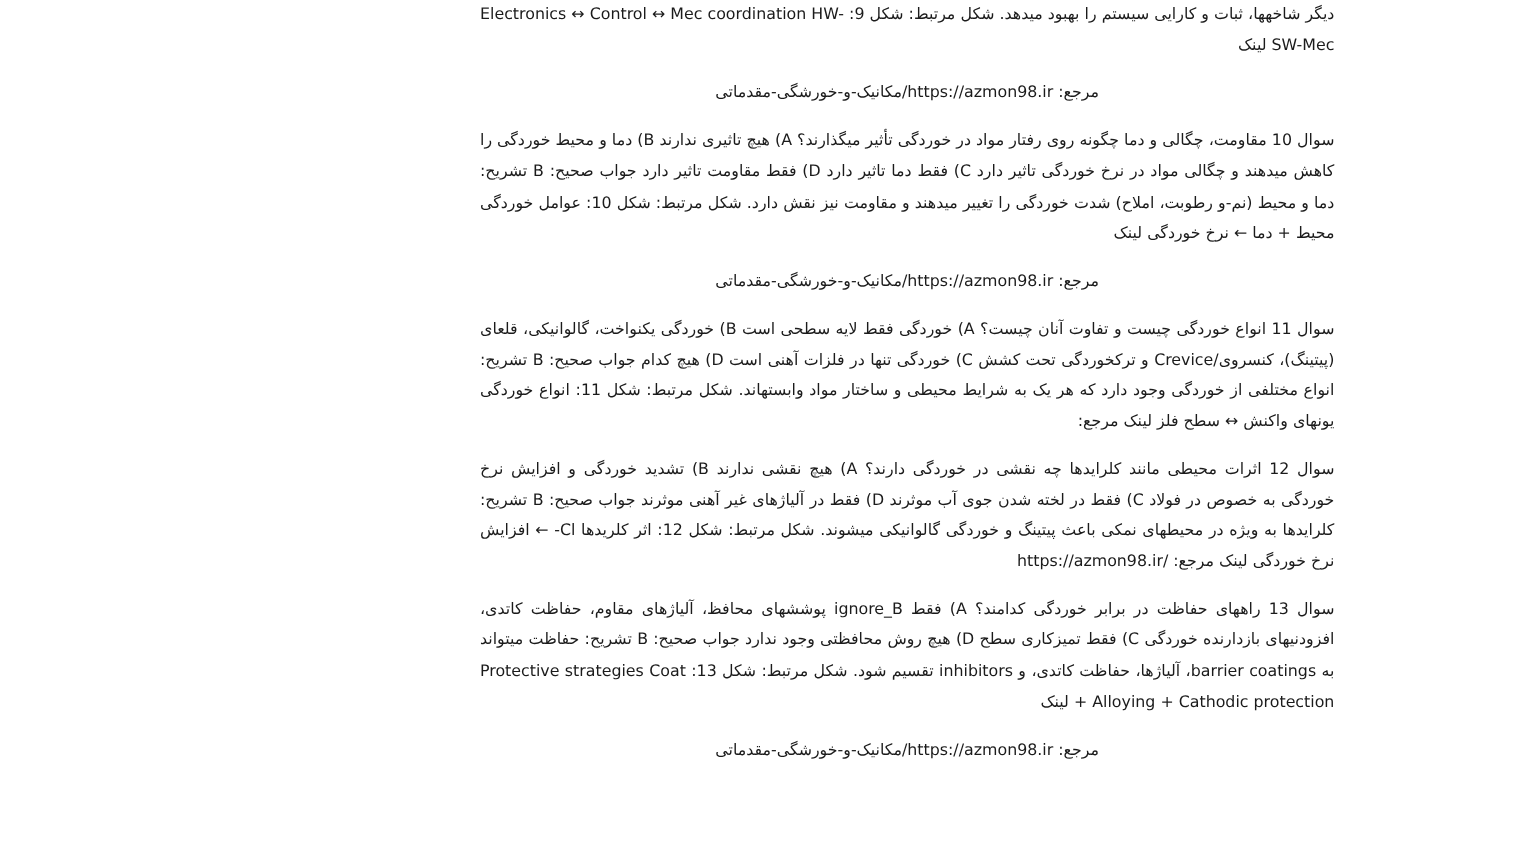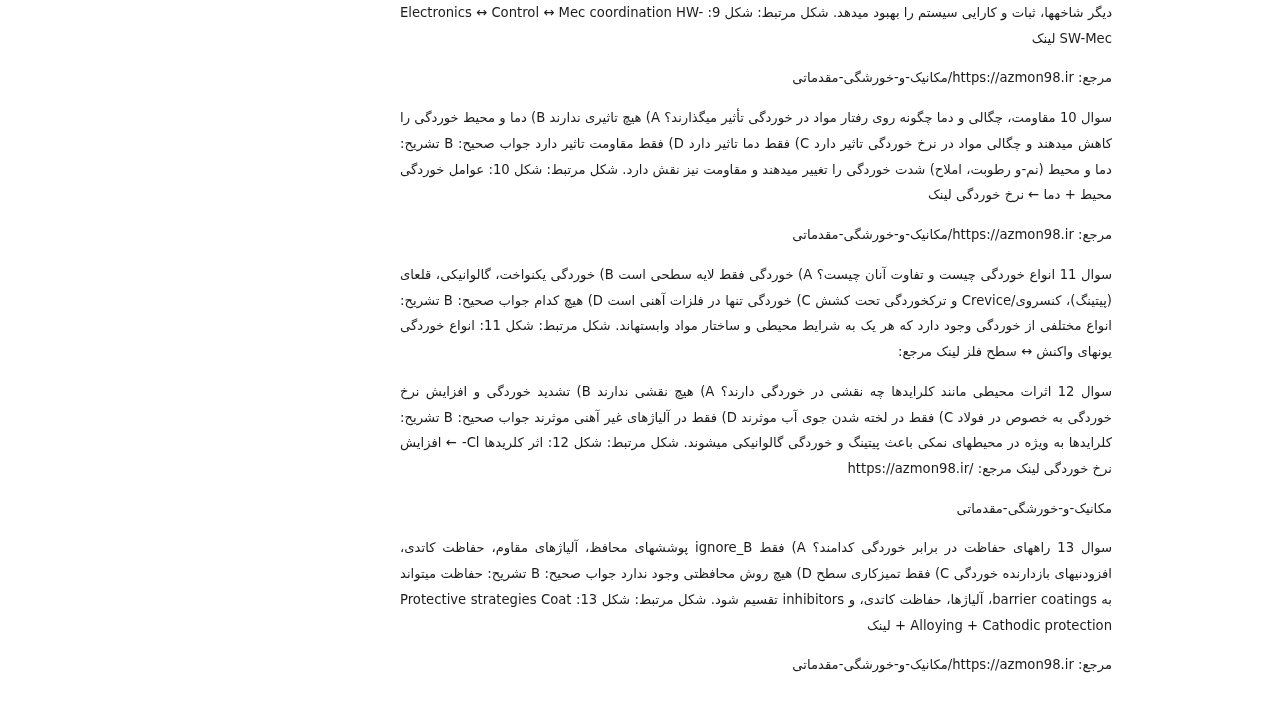--- a/index.html
+++ b/index.html
@@ -38,21 +38,21 @@
   .para.first {
     margin-top: 0;
   }
   
   .clip-top {
     margin-top: -18px;
     opacity: 1;
   }
   .ref {
     display: block;
-    text-align: right;
+    text-align: center;
     direction: rtl;
     unicode-bidi: plaintext;
   }
   .ref-right {
     display: block;
     text-align: right;
   }
 </style>
 </head>
 <body>
@@ -66,20 +66,19 @@
 
     <p class="para">سوال 10 مقاومت، چگالی و دما چگونه روی رفتار مواد در خوردگی تأثیر میگذارند؟ A) هیچ تاثیری ندارند B) دما و محیط خوردگی را کاهش میدهند و چگالی مواد در نرخ خوردگی تاثیر دارد C) فقط دما تاثیر دارد D) فقط مقاومت تاثیر دارد جواب صحیح: B تشریح: دما و محیط (نم-و رطوبت، املاح) شدت خوردگی را تغییر میدهند و مقاومت نیز نقش دارد. شکل مرتبط: شکل 10: عوامل خوردگی محیط + دما ← نرخ خوردگی لینک</p>
 
     <p class="para ref">مرجع: https://azmon98.ir/مکانیک-و-خورشگی-مقدماتی</p>
 
     <p class="para">سوال 11 انواع خوردگی چیست و تفاوت آنان چیست؟ A) خوردگی فقط لایه سطحی است B) خوردگی یکنواخت، گالوانیکی، قلعای (پیتینگ)، کنسروی/Crevice و ترکخوردگی تحت کشش C) خوردگی تنها در فلزات آهنی است D) هیچ کدام جواب صحیح: B تشریح: انواع مختلفی از خوردگی وجود دارد که هر یک به شرایط محیطی و ساختار مواد وابستهاند. شکل مرتبط: شکل 11: انواع خوردگی یونهای واکنش ↔ سطح فلز لینک مرجع:</p>
 
 
     <p class="para">سوال 12 اثرات محیطی مانند کلرایدها چه نقشی در خوردگی دارند؟ A) هیچ نقشی ندارند B) تشدید خوردگی و افزایش نرخ خوردگی به خصوص در فولاد C) فقط در لخته شدن جوی آب موثرند D) فقط در آلیاژهای غیر آهنی موثرند جواب صحیح: B تشریح: کلرایدها به ویژه در محیطهای نمکی باعث پیتینگ و خوردگی گالوانیکی میشوند. شکل مرتبط: شکل 12: اثر کلریدها Cl- ← افزایش نرخ خوردگی لینک مرجع: /https://azmon98.ir</p>
 
-    <p class="para ref-right">مکانیک-و-خورشگی-مقدماتی</p>
 
     <p class="para">سوال 13 راههای حفاظت در برابر خوردگی کدامند؟ A) فقط ignore_B پوششهای محافظ، آلیاژهای مقاوم، حفاظت کاتدی، افزودنیهای بازدارنده خوردگی C) فقط تمیزکاری سطح D) هیچ روش محافظتی وجود ندارد جواب صحیح: B تشریح: حفاظت میتواند به barrier coatings، آلیاژها، حفاظت کاتدی، و inhibitors تقسیم شود. شکل مرتبط: شکل 13: Protective strategies Coat + Alloying + Cathodic protection لینک</p>
 
     <p class="para ref">مرجع: https://azmon98.ir/مکانیک-و-خورشگی-مقدماتی</p>
 
   </div>
 </div>
 
 </body></html>

